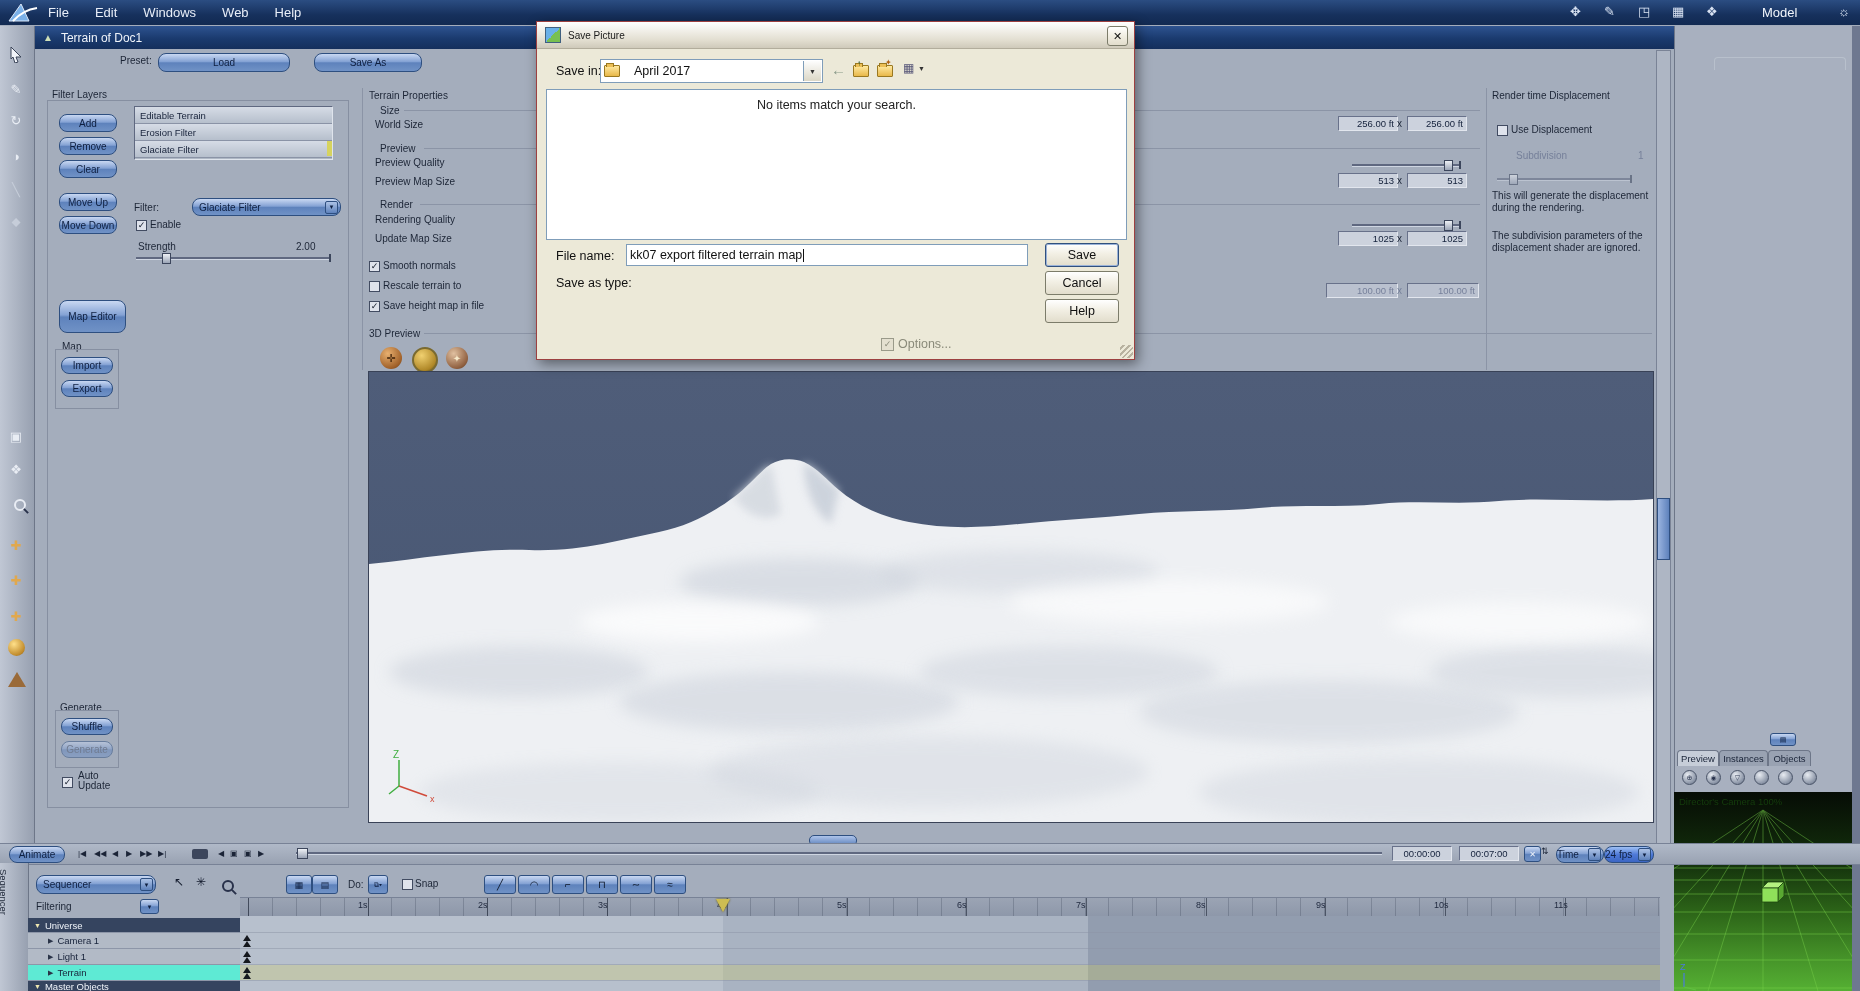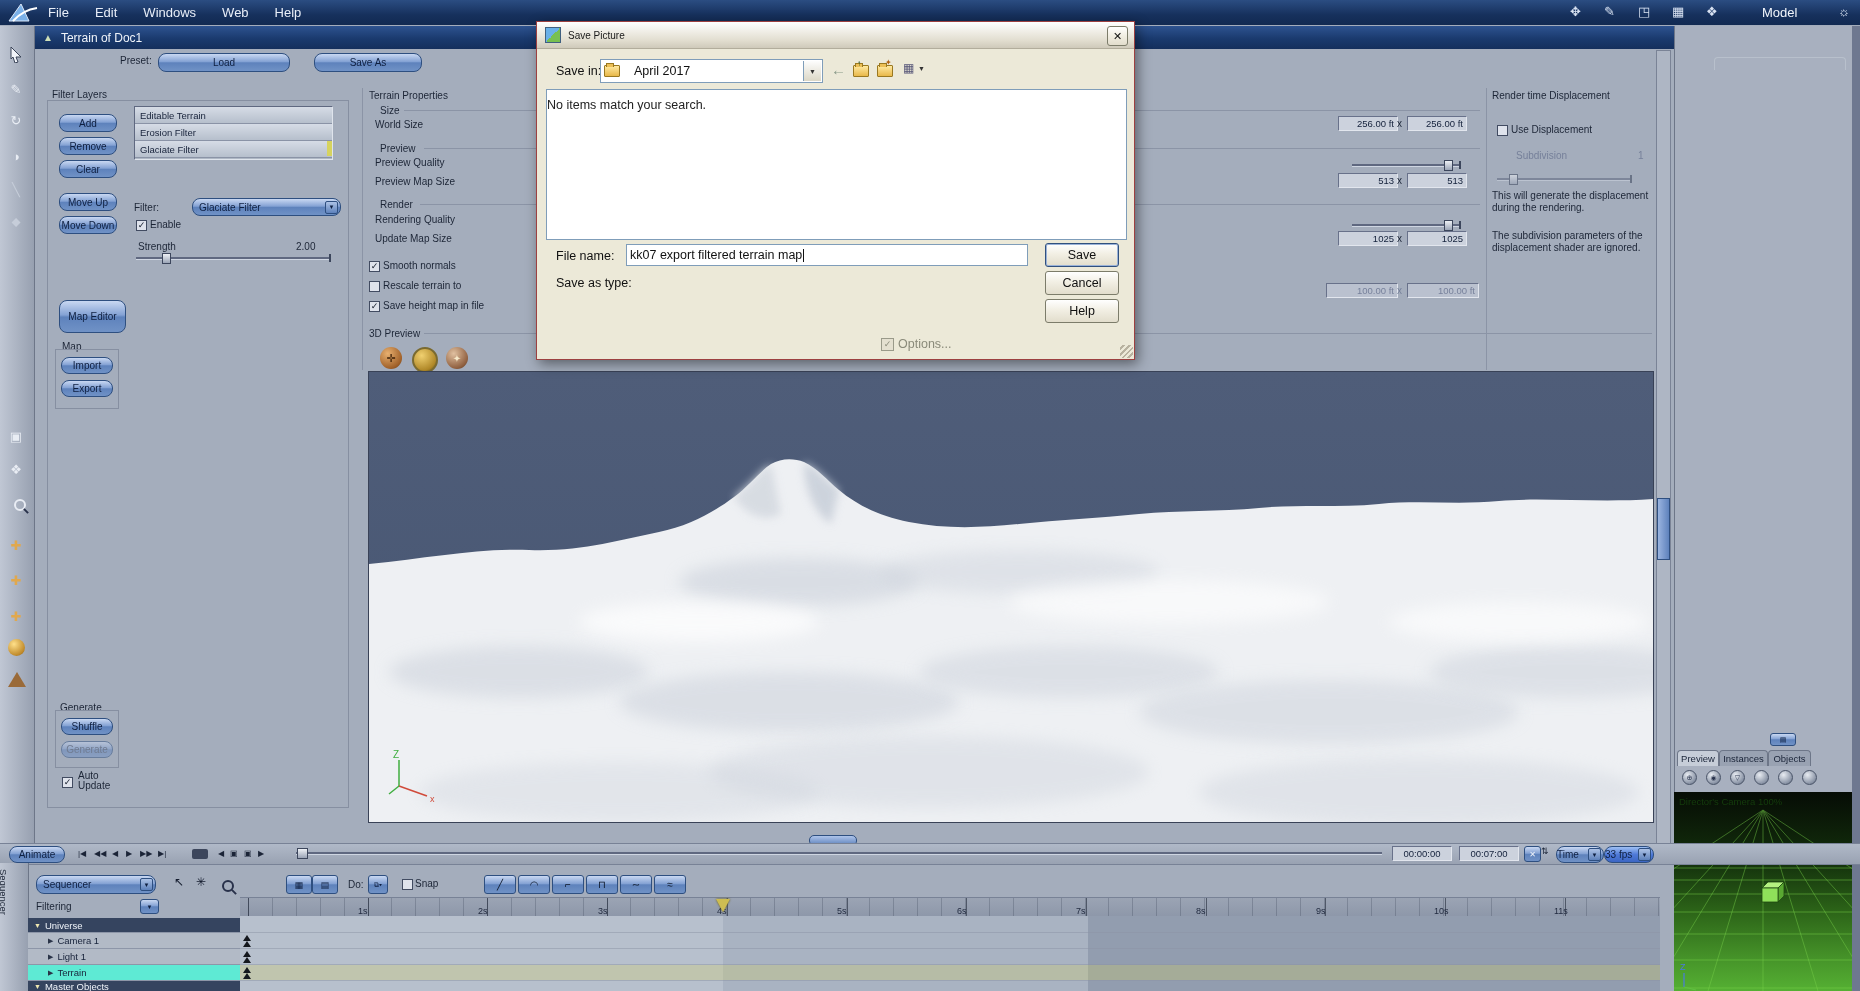--- a/index.html
+++ b/index.html
@@ -42,21 +42,21 @@
   .folder:before{content:"";position:absolute;top:-3px;left:1px;width:6px;height:3px;background:#ecbf56;border:1px solid #9a7820;border-bottom:none;}
   .grip{width:13px;height:13px;background:repeating-linear-gradient(135deg,transparent 0 2px,#b8b2a0 2px 4px);}
   
   .rtab{position:absolute;height:15px;font-size:9.5px;color:#1a2438;border:1px solid #6d7688;border-bottom:none;border-radius:4px 4px 0 0;display:flex;align-items:center;justify-content:center;background:#99a2b2;}
   .rtab.active{background:#c6cdd8;}
   .circ-icon{width:13px;height:13px;border-radius:50%;background:radial-gradient(circle at 35% 30%,#e8ecf2,#8a94a6 70%,#5d6779);border:1px solid #4a5468;display:flex;align-items:center;justify-content:center;font-size:7px;color:#2c3650;}
   
   .tree-row{position:absolute;left:28px;width:212px;display:flex;align-items:center;font-size:9.5px;border-bottom:1px solid #8d96a8;}
   .tree-arrow{font-size:7px;margin:0 4px 0 0;}
   .kf{position:absolute;width:0;height:0;border-left:4px solid transparent;border-right:4px solid transparent;border-bottom:6px solid #15181e;}
-  .rl{position:absolute;top:8px;font-size:9px;color:#222b40;text-align:center;}
+  .rl{position:absolute;top:2px;font-size:9px;color:#222b40;text-align:center;}
   .tick-area{background:
      repeating-linear-gradient(90deg, rgba(20,28,44,.55) 0 1px, transparent 1px 119.7px),
      repeating-linear-gradient(90deg, rgba(30,40,60,.22) 0 1px, transparent 1px 23.9px),
      linear-gradient(#9ba4b4,#8d97a9);}
   .tween-btn{position:absolute;top:875px;width:30px;height:17px;font-size:10px;color:#0b1526;}
   .vtab{transform-origin:left top;transform:rotate(90deg);font-size:9.5px;color:#1c2536;white-space:nowrap;}
   .caret{display:inline-block;width:1px;height:13px;background:#111;margin-left:1px;}
   .pb-btn{font-size:8px;color:#1b2437;display:flex;align-items:center;justify-content:center;height:12px;}
 </style>
 </head>
@@ -360,21 +360,21 @@
   <div class="a" style="left:297px;top:848px;width:9px;height:9px;background:linear-gradient(#eef1f6,#9aa4b6);border:1px solid #3c465c"></div>
   <div class="a field" style="left:1392px;top:846px;width:52px;text-align:center">00:00:00</div>
   <div class="a field" style="left:1459px;top:846px;width:52px;text-align:center">00:07:00</div>
   <div class="a blue-btn sq" style="left:1524px;top:846px;width:15px;height:14px;color:#f0f4fa;font-size:8px">✕</div>
   <span class="a" style="left:1541px;top:846px;font-size:9px;color:#1b2437">⇅</span>
   <div class="a blue-btn" style="left:1556px;top:846px;width:46px;height:15px">
     <span>Time</span>
     <span class="dd-chev">▼</span>
   </div>
   <div class="a blue-btn" style="left:1604px;top:846px;width:48px;height:15px;background:linear-gradient(#9ec0f4,#4f7ad8 50%,#3c66c4)">
-    <span>33 fps</span>
+    <span>24 fps</span>
     <span class="dd-chev">▼</span>
   </div>
 
   <div class="a" style="left:0;top:863px;width:28px;height:128px;background:linear-gradient(90deg,#c0c7d4,#97a0b0);border-right:1px solid #6d7688">
     <span class="vtab a" style="left:9px;top:6px">Sequencer</span>
   </div>
 
   <div class="a blue-btn" style="left:36px;top:875px;width:112px;height:17px;justify-content:flex-start;padding-left:6px">
     <span>Sequencer</span>
     <span class="dd-chev">▼</span>
@@ -463,21 +463,21 @@
       <span style="margin-left:14px">April 2017</span>
       <span class="combo-arrow">▼</span>
     </div>
     <span class="a" style="left:294px;top:39px;font-size:15px;color:#8a9a8a">←</span>
     <span class="a" style="left:316px;top:41px"><span class="folder"></span><span style="position:absolute;left:4px;top:-4px;font-size:8px;color:#205020">↑</span></span>
     <span class="a" style="left:340px;top:41px"><span class="folder"></span><span style="position:absolute;left:8px;top:-5px;font-size:8px;color:#b06010">✦</span></span>
     <span class="a" style="left:366px;top:39px;font-size:12px;color:#557">▦</span>
     <span class="a" style="left:381px;top:43px;font-size:7px;color:#333">▼</span>
 
     <div class="a" style="left:9px;top:67px;width:579px;height:149px;background:#fff;border:1px solid #7f9db9">
-      <div style="text-align:left;margin-top:8px;font-size:12.5px;color:#222">No items match your search.</div>
+      <div style="text-align:center;margin-top:8px;font-size:12.5px;color:#222">No items match your search.</div>
     </div>
 
     <span class="a" style="left:19px;top:227px;font-size:12.5px;color:#111">File name:</span>
     <div class="xp-field" style="left:89px;top:222px;width:397px;height:20px">
       <span>kk07 export filtered terrain map</span>
         <span class="caret"></span>
     </div>
     <span class="a" style="left:19px;top:254px;font-size:12.5px;color:#111">Save as type:</span>
 
     <div class="xp-btn default" style="left:508px;top:221px;width:72px;height:22px">Save</div>

